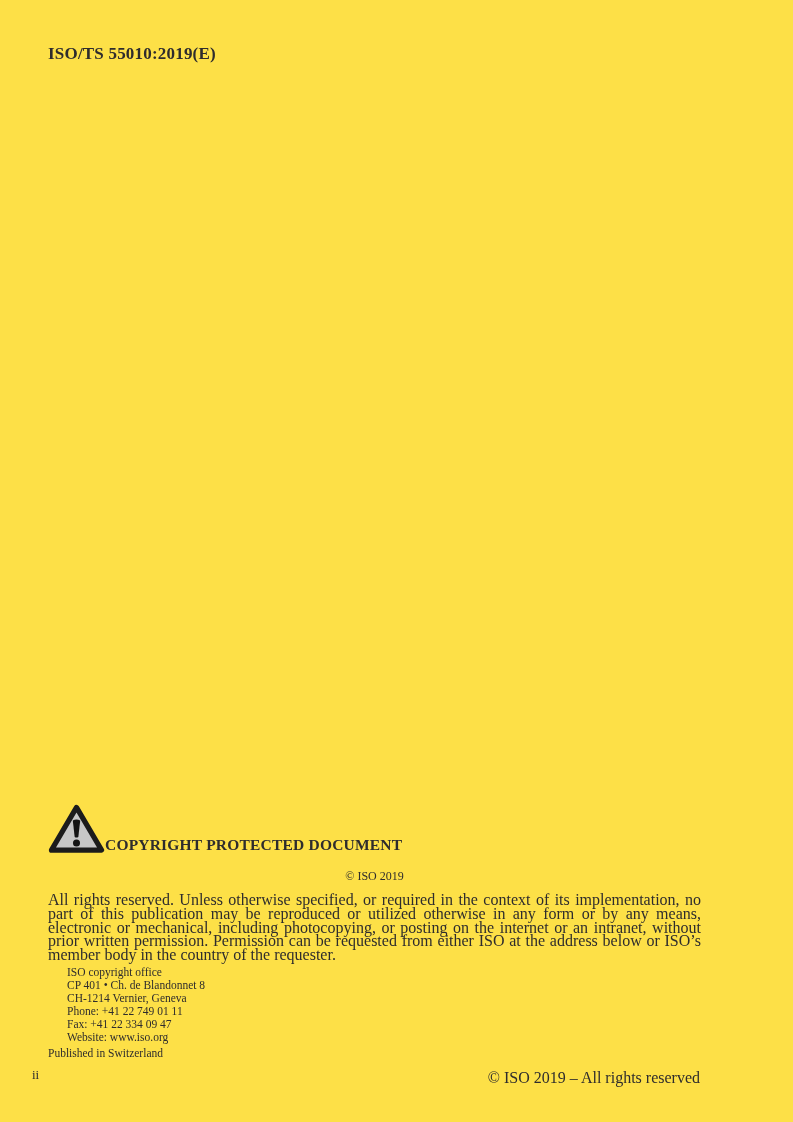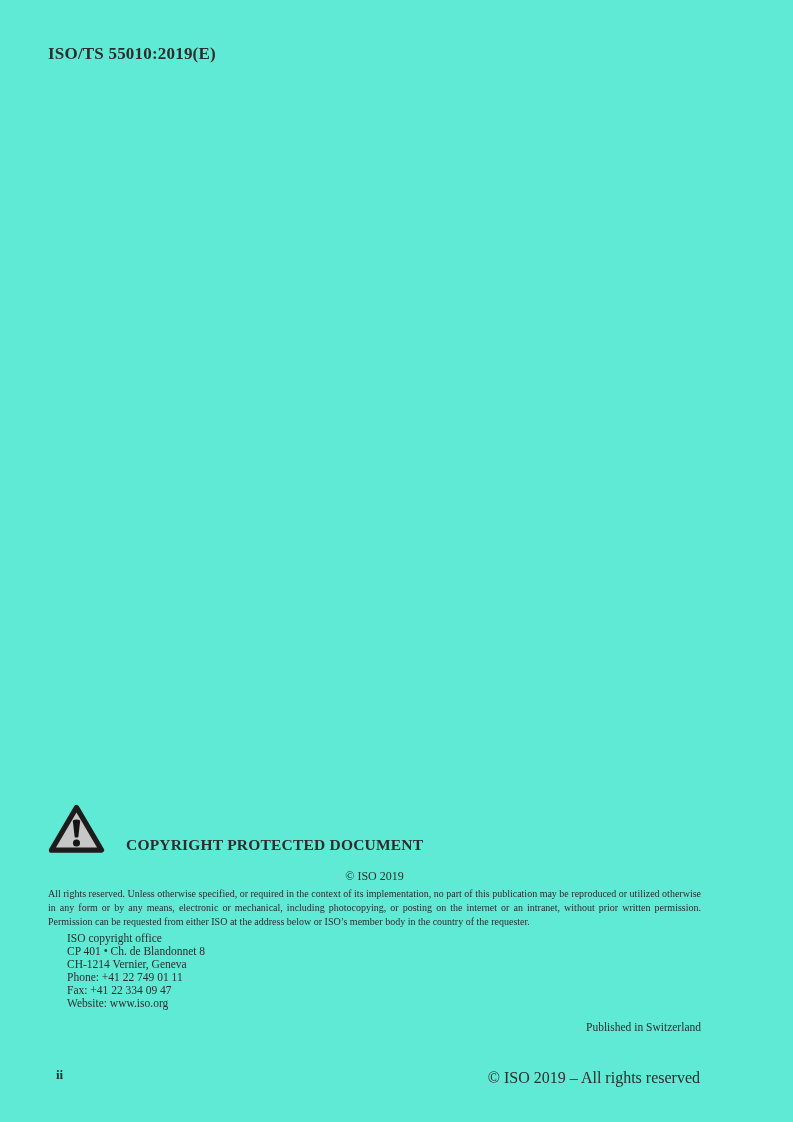--- a/index.html
+++ b/index.html
@@ -1,21 +1,21 @@
 <!DOCTYPE html>
 <html style="--text: #2e2c2d; --triangle-fill: #c7c7c7; --triangle-stroke: #1c1c1c;"><head>
 <meta charset="utf-8">
 <style>
   * { margin: 0; padding: 0; box-sizing: border-box; }
   html, body { background: #ffffff; }
   .page {
     position: relative;
     width: 793px;
     height: 1122px;
-    background: #5eead4;
+    background: #fde047;
     font-family: "Liberation Serif", serif;
     color: var(--text, #2e2c2d);
     overflow: hidden;
   }
   .header {
     position: absolute;
     left: 48px;
     top: 44px;
     font-size: 17px;
     font-weight: bold;
@@ -23,60 +23,58 @@
   }
   .copyright {
     position: absolute;
     left: 48px;
     top: 802px;
     width: 653px;
   }
   .heading-row {
     display: flex;
     align-items: flex-end;
-    gap: 21px;
     height: 53px;
   }
   .tri { width: 57px; height: 53px; display: inline-block; flex: 0 0 auto; }
   .tri svg { display: block; width: 100%; height: 100%; }
   .heading {
     font-size: 15.5px;
     font-weight: bold;
     letter-spacing: 0.2px;
     padding-bottom: 1px;
   }
   .notice {
     margin-top: 14px;
     font-size: 12px;
     text-align: center;
   }
   .bodytext {
-    margin-top: 3px;
-    font-size: 10px;
+    margin-top: 9px;
+    font-size: 16px;
     line-height: 13.8px;
     text-align: justify;
   }
   .address {
     margin-top: 4px;
     margin-left: 19px;
     font-size: 11.5px;
     line-height: 13px;
   }
   .published {
-    margin-top: 11px;
+    margin-top: 3px;
     font-size: 11.5px;
     line-height: 13px;
-    text-align: right;
   }
   .footer-pagenum {
     position: absolute;
-    left: 56px;
+    left: 32px;
     top: 1067px;
     font-size: 13px;
-    font-weight: bold;
+    font-weight: normal;
   }
   .footer-copy {
     position: absolute;
     right: 93px;
     top: 1069px;
     font-size: 16px;
   }
 </style>
 </head>
 <body>

